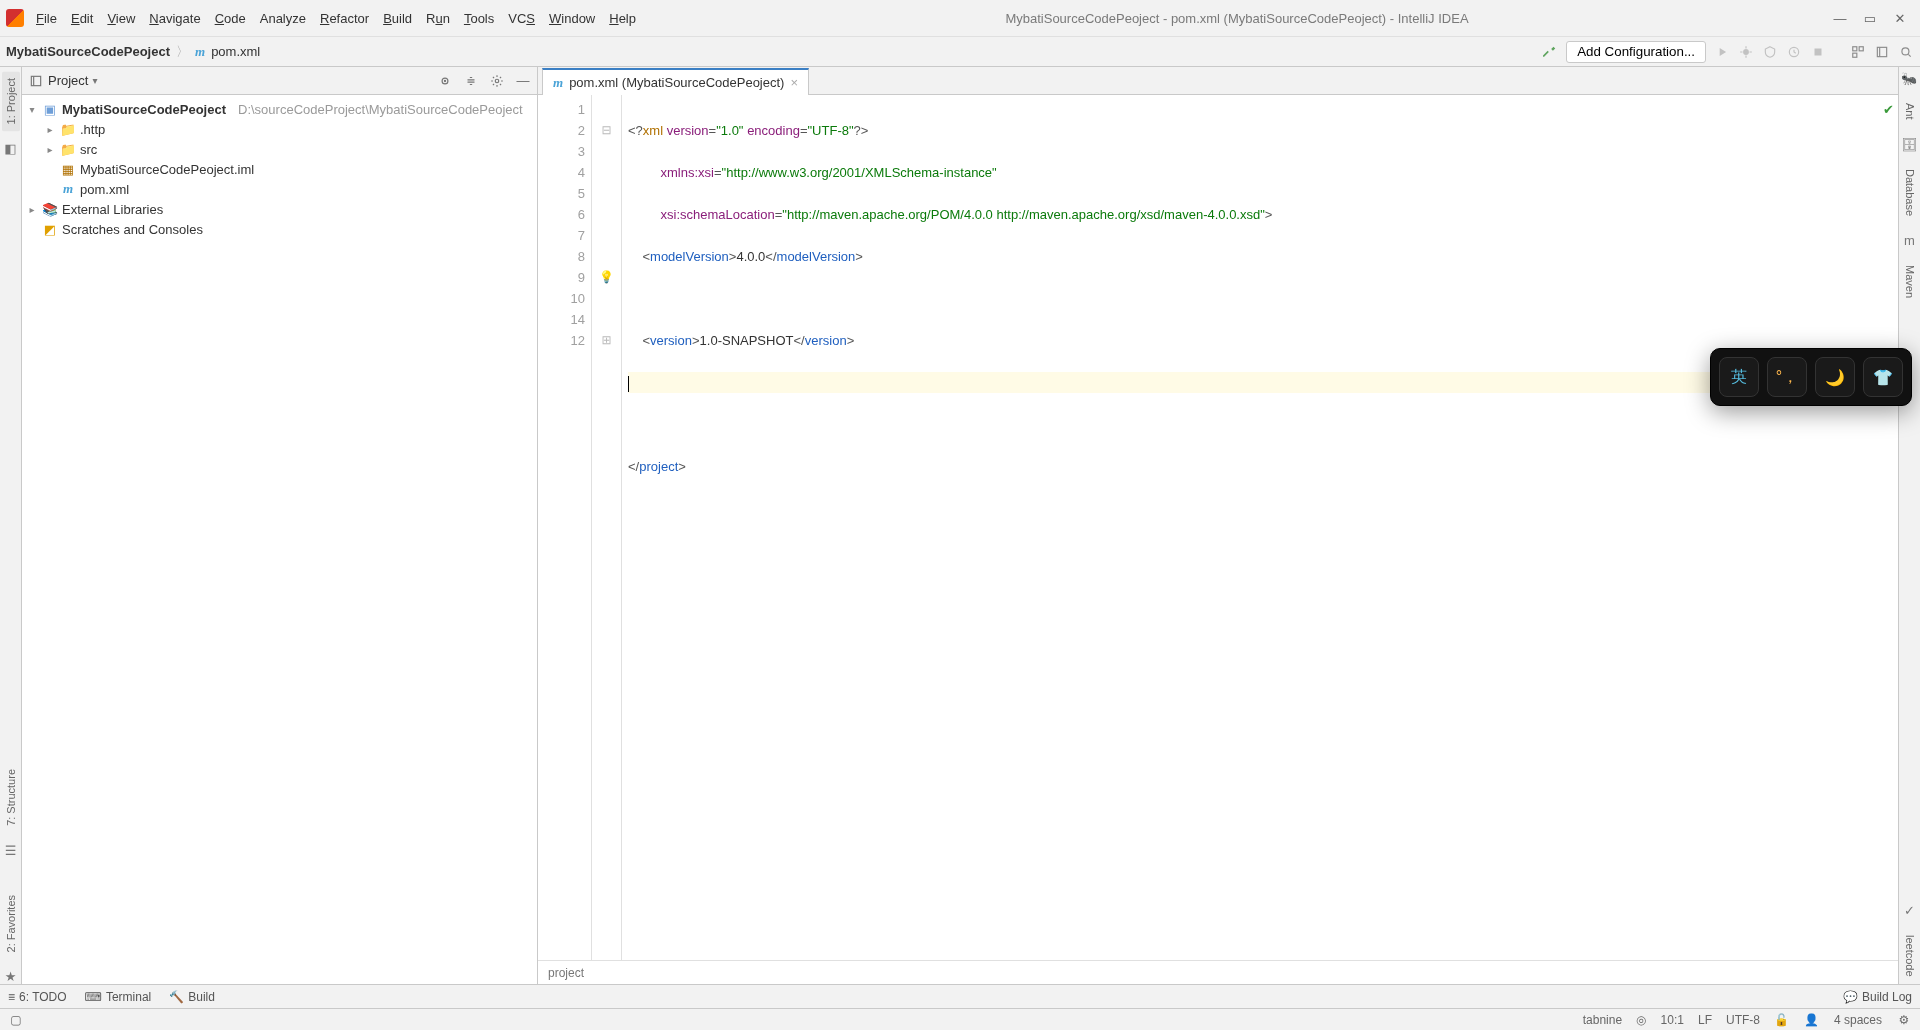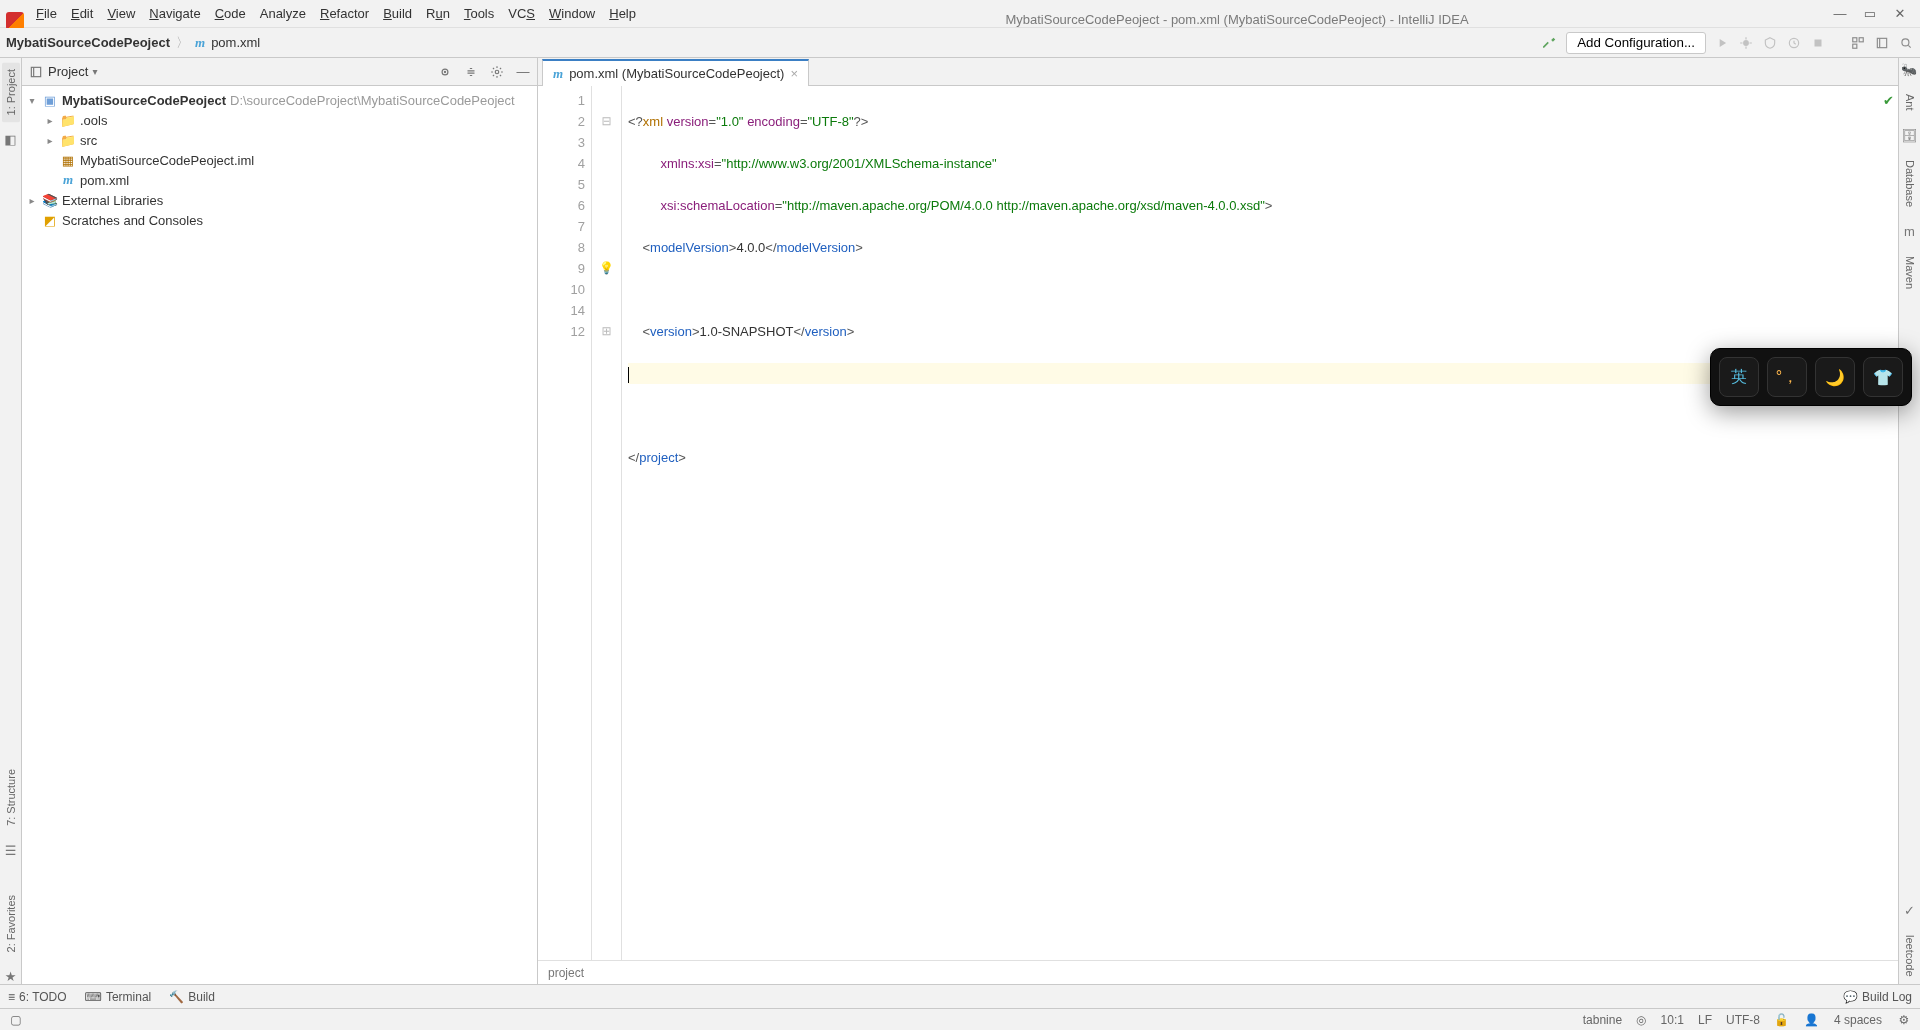--- a/index.html
+++ b/index.html
@@ -29,21 +29,22 @@
     flex-direction:column;
     height:1030px;
     width:1920px;
     overflow:hidden;
     position:relative;
   }
   
   .titlebar{
     height:28px;
     display:flex;
-    padding:12px 6px;
+    align-items:center;
+    padding:18px 6px;
     border-bottom:1px solid var(--border2);
     background:var(--bg);
   }
   .app-ico{
     width:18px;height:18px;margin-right:6px;
     background:linear-gradient(135deg,#d32f2f 50%,#ff7f00 50%);
     border-radius:3px;
   }
   .menubar{display:flex;align-items:center;gap:2px}
   .menuitem{padding:2px 6px;cursor:default}
@@ -108,21 +109,21 @@
   .panelhdr .pspacer{flex:1}
   .panelhdr .tools{display:flex;gap:10px}
   .tree{flex:1;overflow:auto;padding:4px 0;font-size:13px}
   .node{display:flex;align-items:center;gap:4px;height:20px;padding:0 4px;white-space:nowrap;cursor:default}
   .node .arrow{width:12px;color:#888;font-size:10px;text-align:center}
   .node .fico{width:16px;text-align:center;color:#b07000}
   .node .fico.folder{color:#b8b8b8}
   .node .fico.mod{color:#6f9fd8}
   .node .fico.m{color:#4aa3d7;font-weight:bold;font-style:italic;font-family:Georgia,serif}
   .node .lbl{color:#333}
-  .node .path{color:#9a9a9a;margin-left:0}
+  .node .path{color:#9a9a9a;margin-left:8px}
   .ind1{padding-left:22px}
   
   .editorarea{flex:1;display:flex;flex-direction:column;background:var(--panel);min-width:0}
   .tabrow{
     height:28px;display:flex;align-items:flex-end;background:var(--bg);
     border-bottom:1px solid var(--border);
     padding-left:4px;
   }
   .tab{
     height:27px;display:flex;align-items:center;gap:6px;padding:0 10px;
@@ -331,21 +332,21 @@
     <div class="tree">
       <div class="node">
         <span class="arrow">▾</span>
         <span class="fico mod">▣</span>
         <b class="lbl">MybatiSourceCodePeoject</b>
         <span class="path">D:\sourceCodeProject\MybatiSourceCodePeoject</span>
       </div>
       <div class="node ind1">
         <span class="arrow">▸</span>
         <span class="fico folder">📁</span>
-        <span class="lbl">.ools</span>
+        <span class="lbl">.http</span>
       </div>
       <div class="node ind1">
         <span class="arrow">▸</span>
         <span class="fico folder">📁</span>
         <span class="lbl">src</span>
       </div>
       <div class="node ind1">
         <span class="arrow"></span>
         <span class="fico">▦</span>
         <span class="lbl">MybatiSourceCodePeoject.iml</span>

